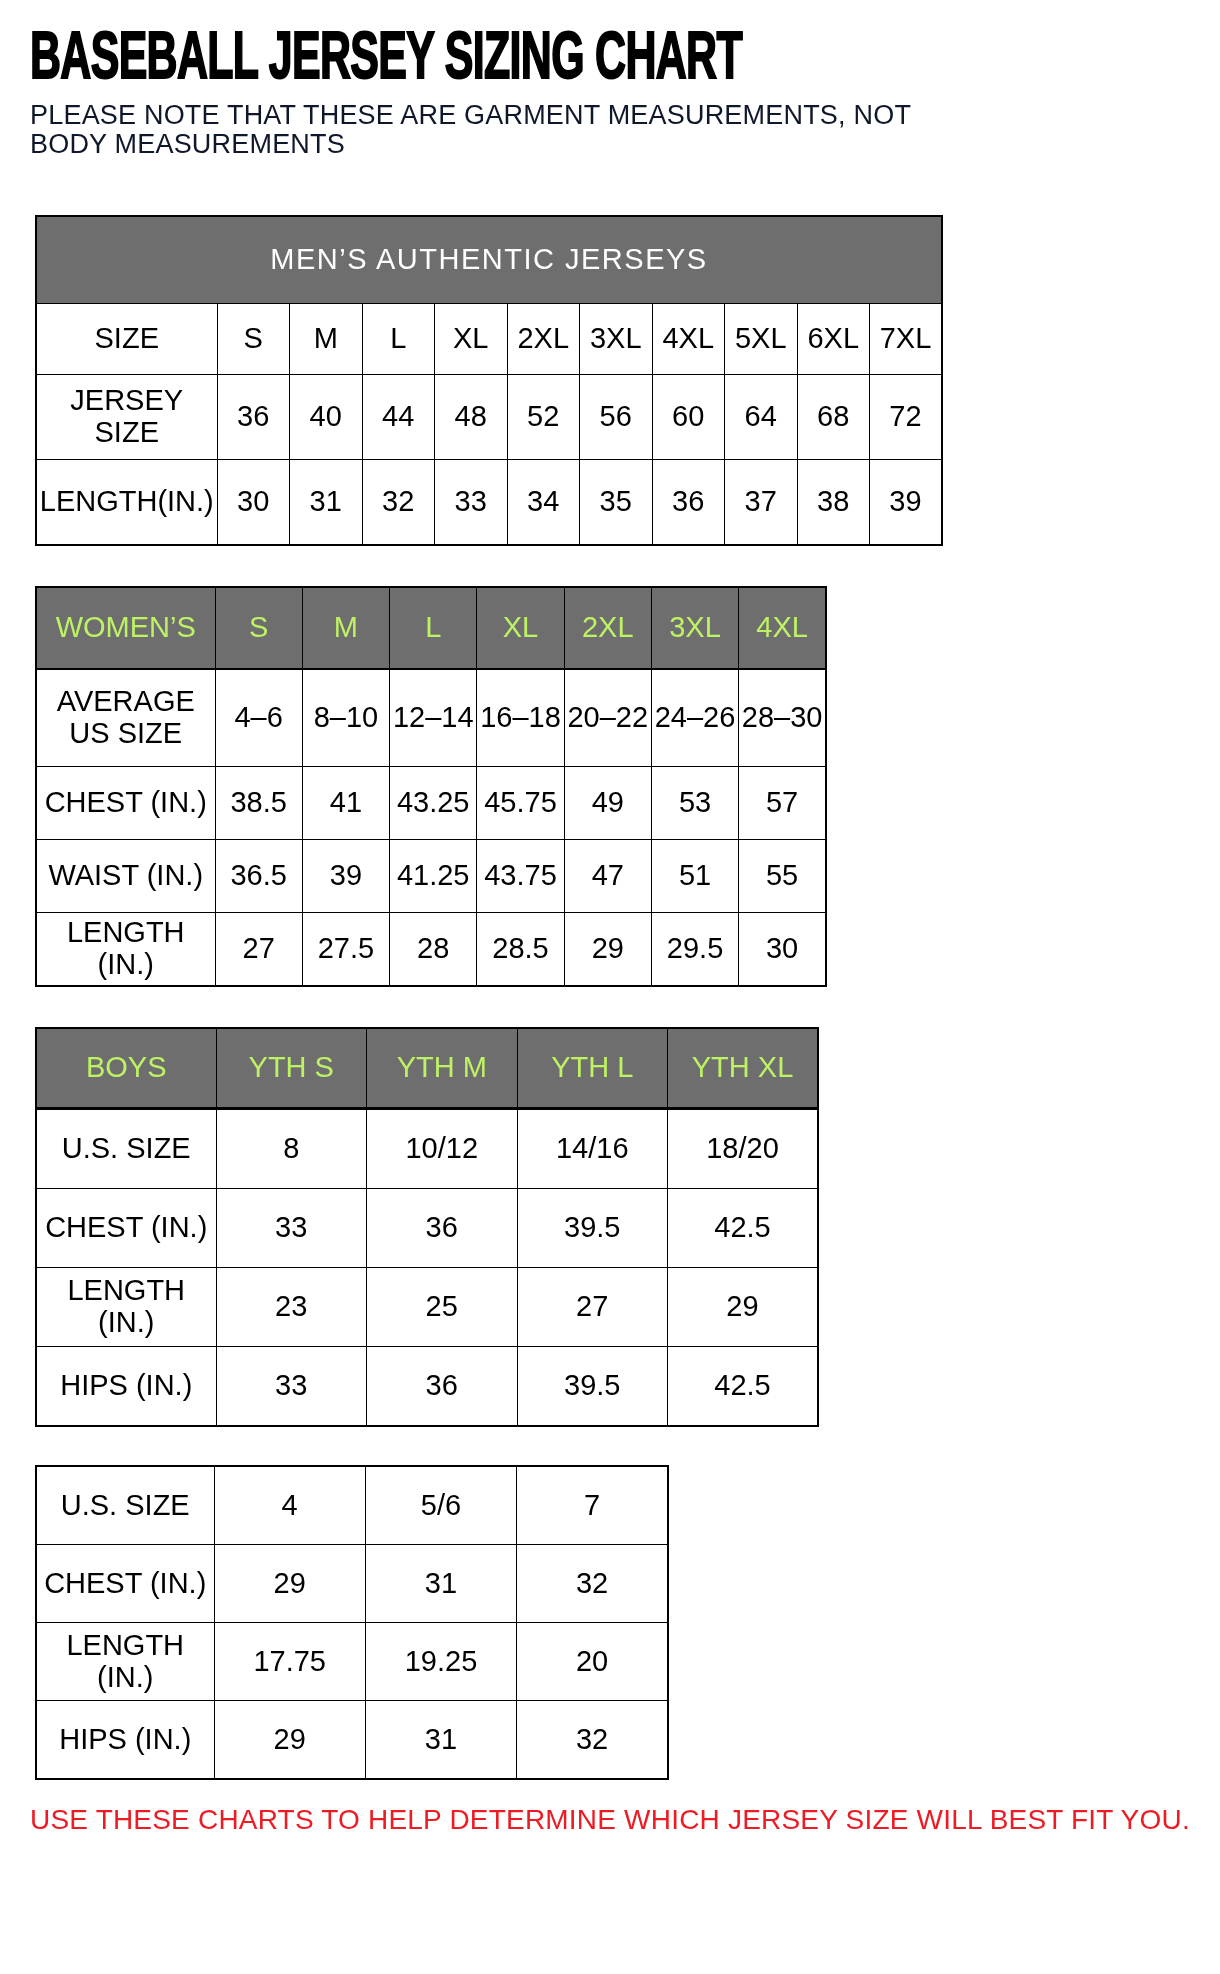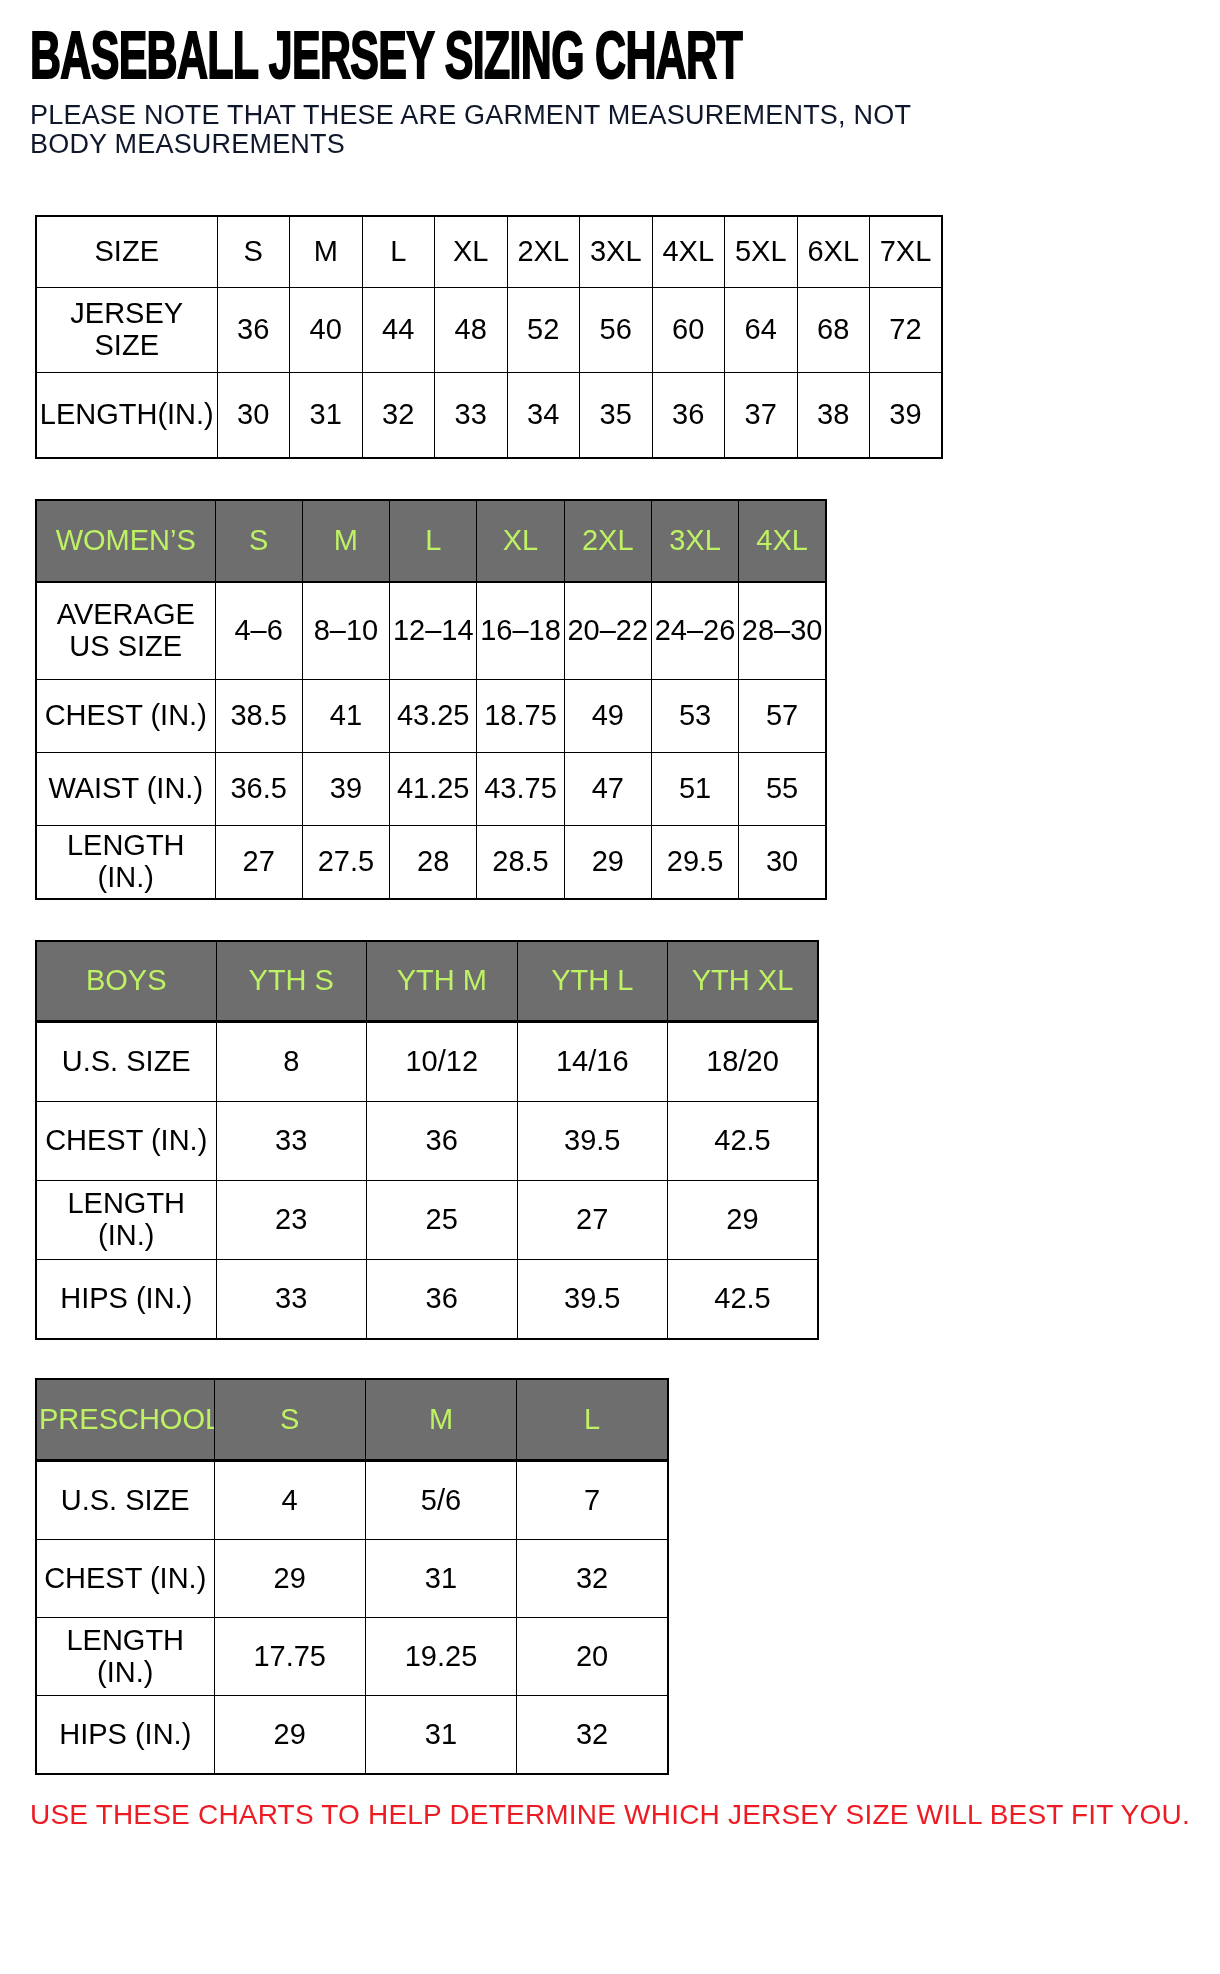--- a/index.html
+++ b/index.html
@@ -104,20 +104,23 @@
         <col>
         <col>
         <col>
         <col>
         <col>
         <col>
         <col>
         <col>
       </colgroup>
     <tbody>
+      <tr class="r-band">
+        <td class="band" colspan="11">MEN’S AUTHENTIC JERSEYS</td>
+      </tr>
       <tr class="r-size">
         <td>SIZE</td>
         <td>S</td>
         <td>M</td>
         <td>L</td>
         <td>XL</td>
         <td>2XL</td>
         <td>3XL</td>
         <td>4XL</td>
         <td>5XL</td>
@@ -183,21 +186,21 @@
         <td>16–18</td>
         <td>20–22</td>
         <td>24–26</td>
         <td>28–30</td>
       </tr>
       <tr class="r-data">
         <td>CHEST (IN.)</td>
         <td>38.5</td>
         <td>41</td>
         <td>43.25</td>
-        <td>18.75</td>
+        <td>45.75</td>
         <td>49</td>
         <td>53</td>
         <td>57</td>
       </tr>
       <tr class="r-data">
         <td>WAIST (IN.)</td>
         <td>36.5</td>
         <td>39</td>
         <td>41.25</td>
         <td>43.75</td>
@@ -266,26 +269,20 @@
   </table>
 
   <table class="tbl pre">
     <colgroup>
         <col class="lblcol">
         <col>
         <col>
         <col>
       </colgroup>
     <tbody>
-      <tr class="r-head">
-        <td class="ghead">PRESCHOOL</td>
-        <td class="ghead">S</td>
-        <td class="ghead">M</td>
-        <td class="ghead">L</td>
-      </tr>
       <tr class="r-data">
         <td>U.S. SIZE</td>
         <td>4</td>
         <td>5/6</td>
         <td>7</td>
       </tr>
       <tr class="r-data">
         <td>CHEST (IN.)</td>
         <td>29</td>
         <td>31</td>

